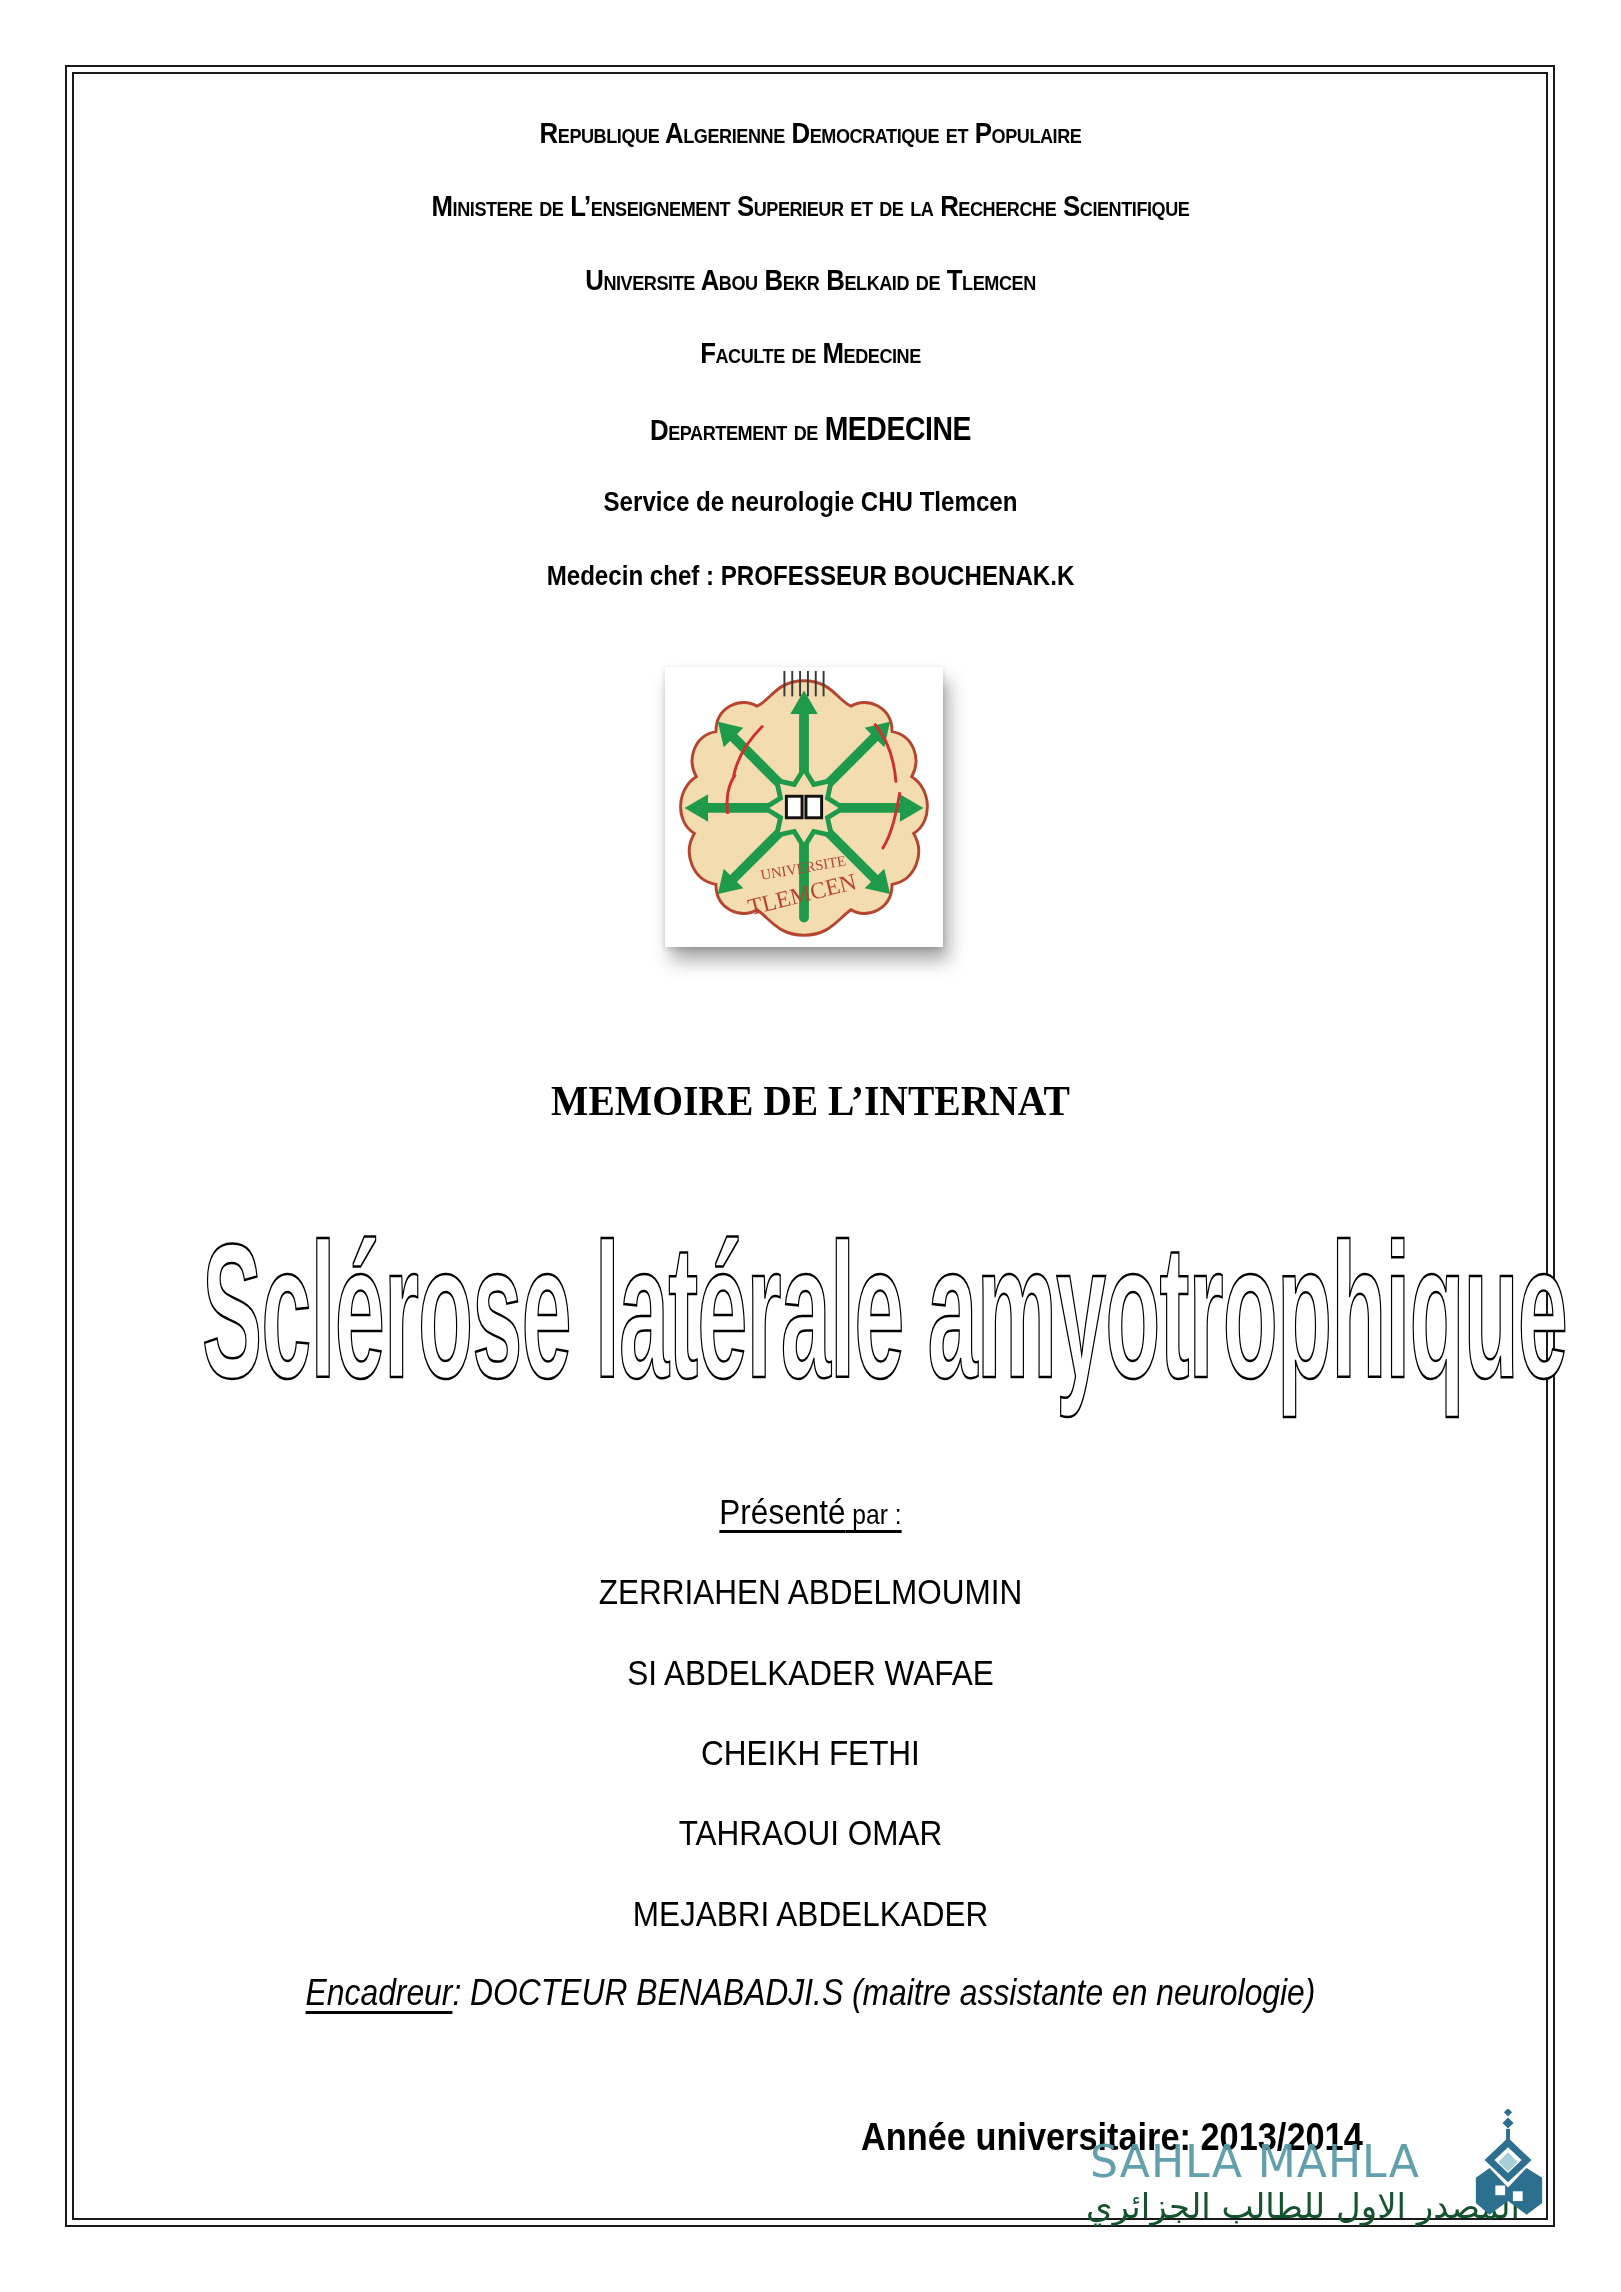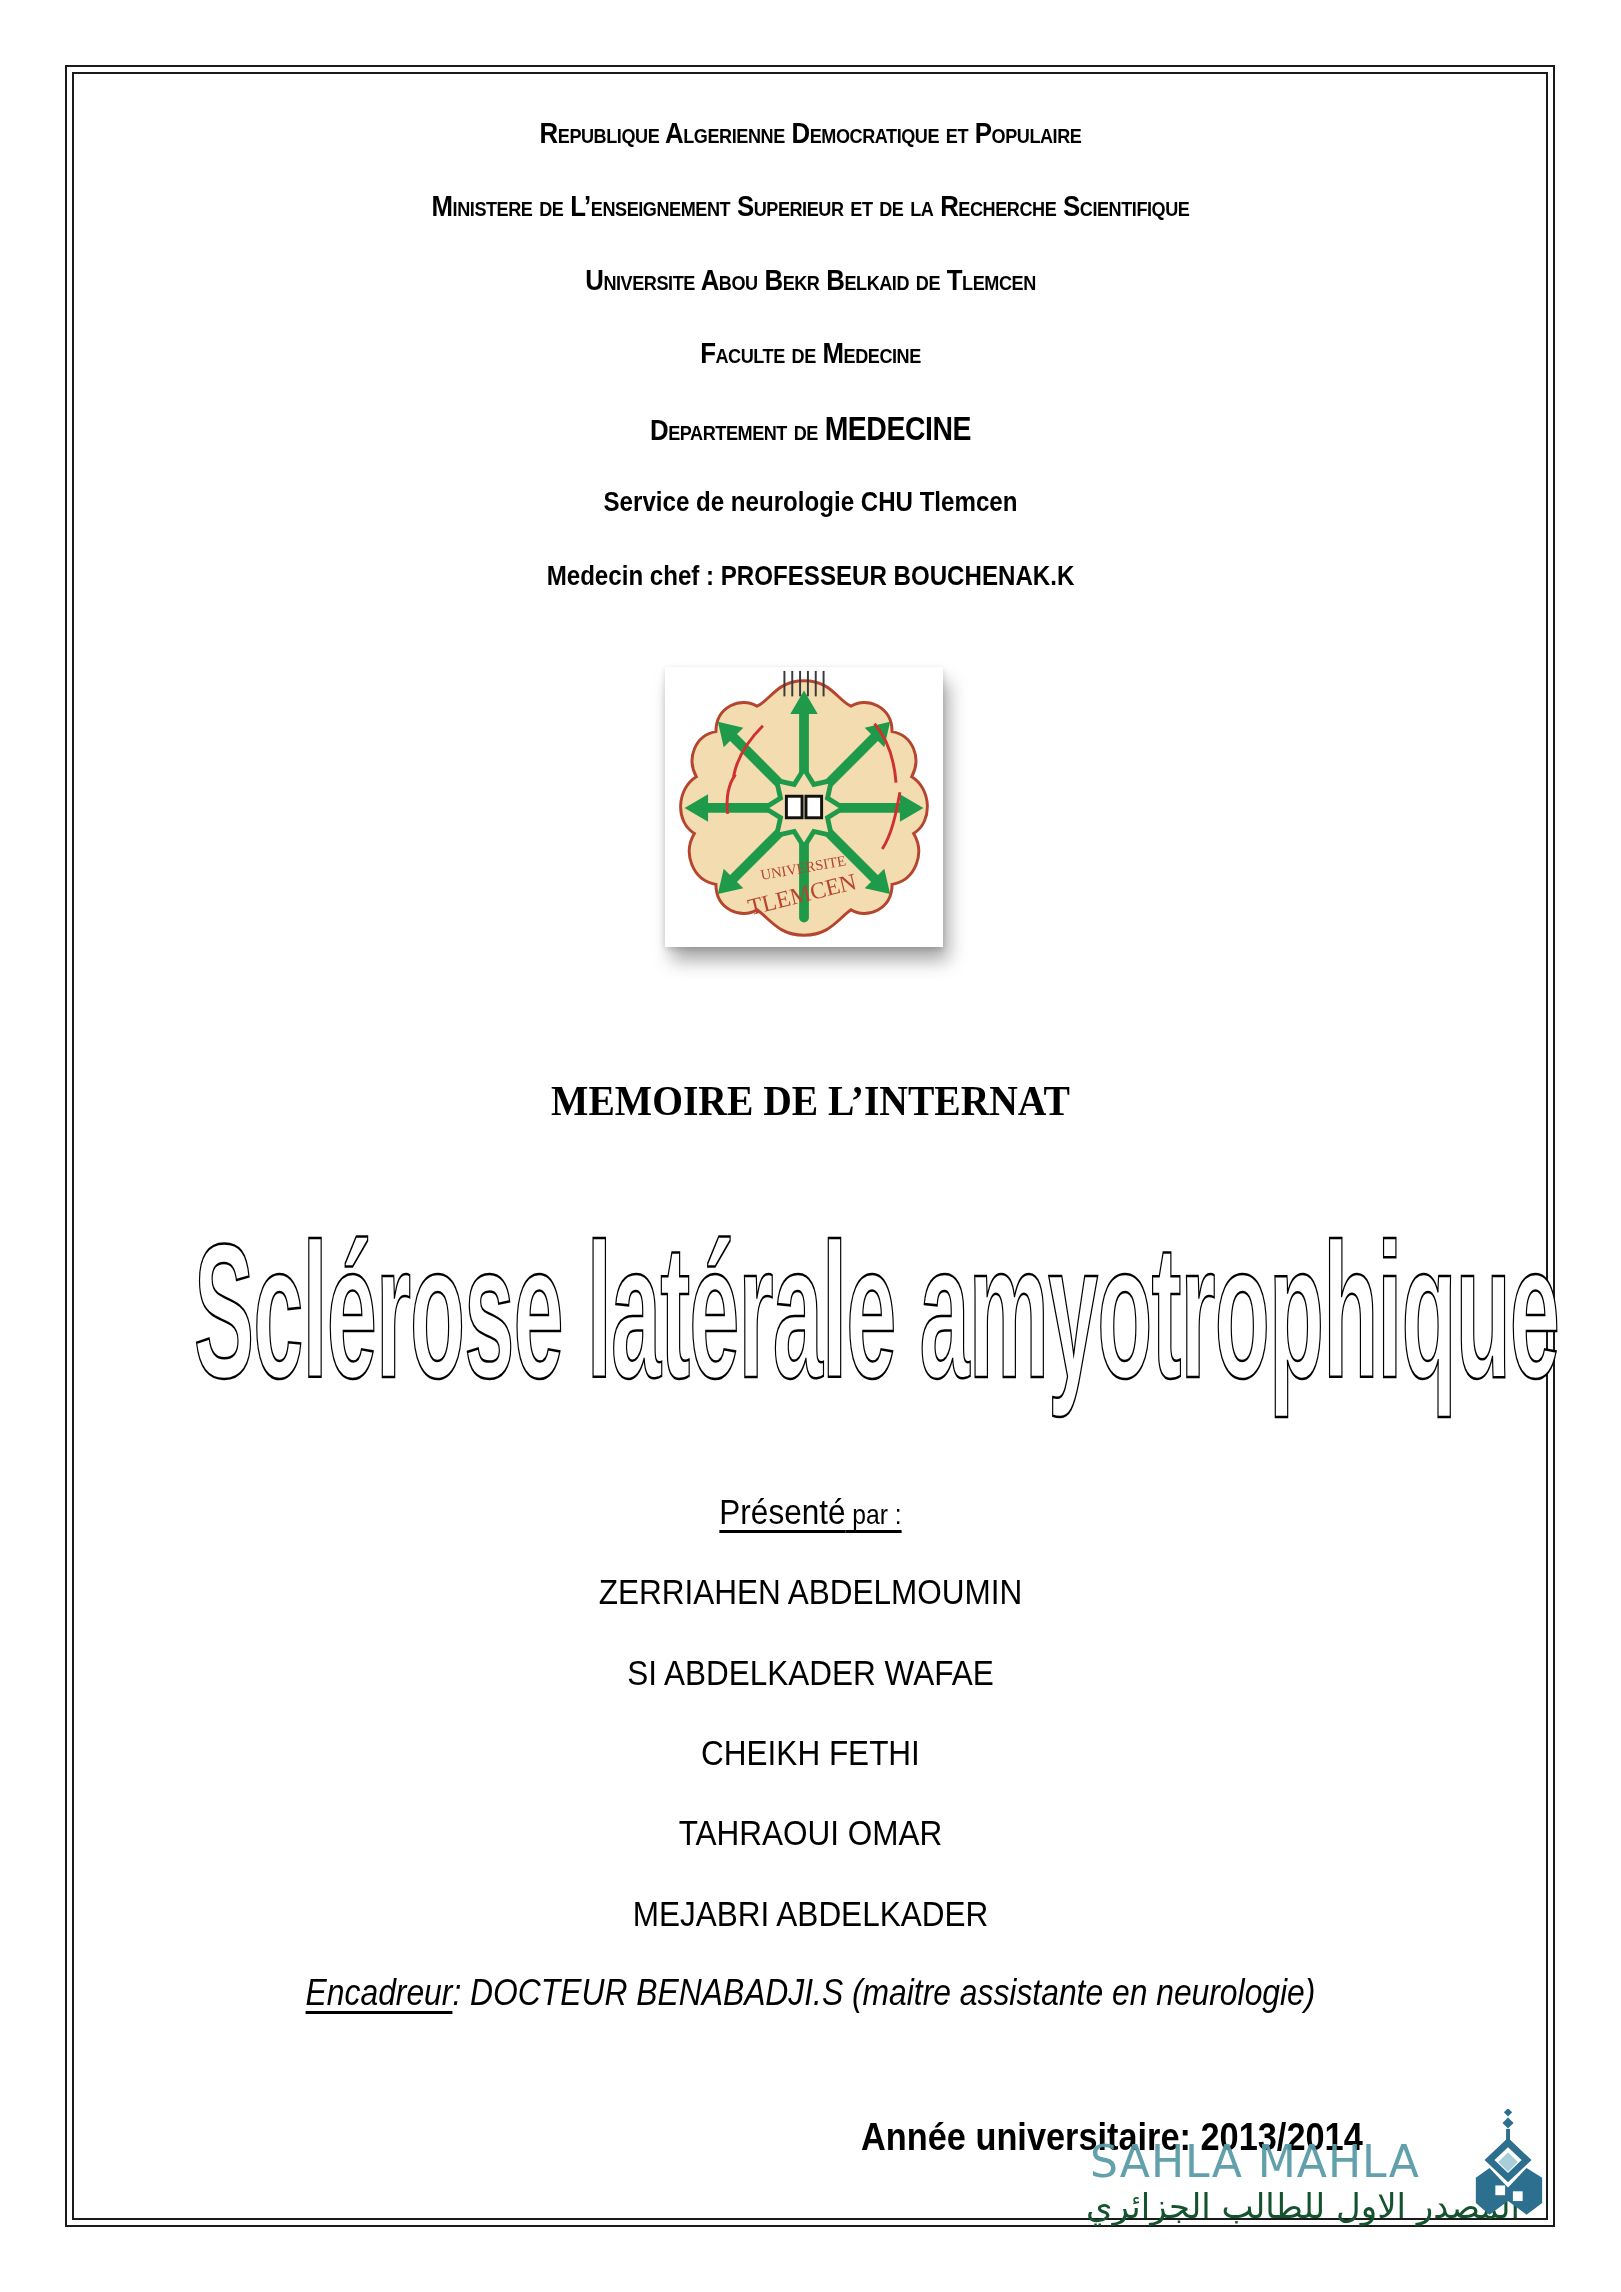--- a/index.html
+++ b/index.html
@@ -17,21 +17,21 @@
         font-size: 30px; letter-spacing: -0.5px; transform: scaleX(0.86); transform-origin: center; }
   .sub { font-family: "Liberation Sans", sans-serif; font-weight: bold; font-size: 27.4px;
          transform: scaleX(0.88); transform-origin: center; }
 
   .logo-box { position: absolute; left: 665px; top: 667px; width: 278px; height: 280px; background: #fff;
               box-shadow: 5.9px 13.7px 17.6px rgba(0,0,0,0.35), 0 2px 5.9px rgba(0,0,0,0.15); }
 
   .memoire { font-family: "Liberation Serif", serif; font-weight: bold; font-size: 43px;
              transform: scaleX(0.92); transform-origin: center; }
 
-  .big-title-wrap { position: absolute; left: 194px; top: 1215px; width: 1255px; height: 245px; }
+  .big-title-wrap { position: absolute; left: 202px; top: 1215px; width: 1255px; height: 245px; }
   .big-title { font-family: "Liberation Sans", sans-serif; font-weight: bold; font-size: 192px;
                color: #ffffff; -webkit-text-stroke: 2.5px #000; line-height: 1;
                transform: scaleX(0.47); transform-origin: left top; white-space: nowrap;
                position: absolute; left: 0; top: 0; letter-spacing: -2px; }
 
   .presented { font-family: "Liberation Sans", sans-serif; font-size: 35px; text-decoration: underline;
                text-underline-offset: 5.9px; transform: scaleX(0.9); transform-origin: center; }
   .presented .small { font-size: 27.4px; }
 
   .name { font-family: "Liberation Sans", sans-serif; font-size: 35px;

